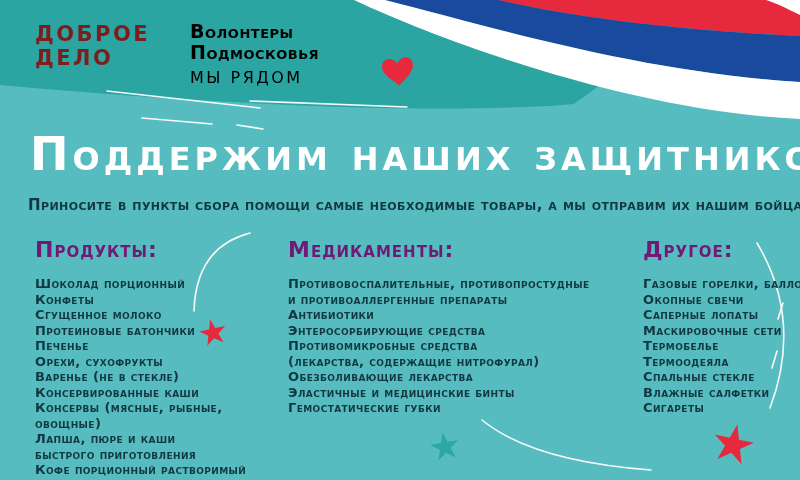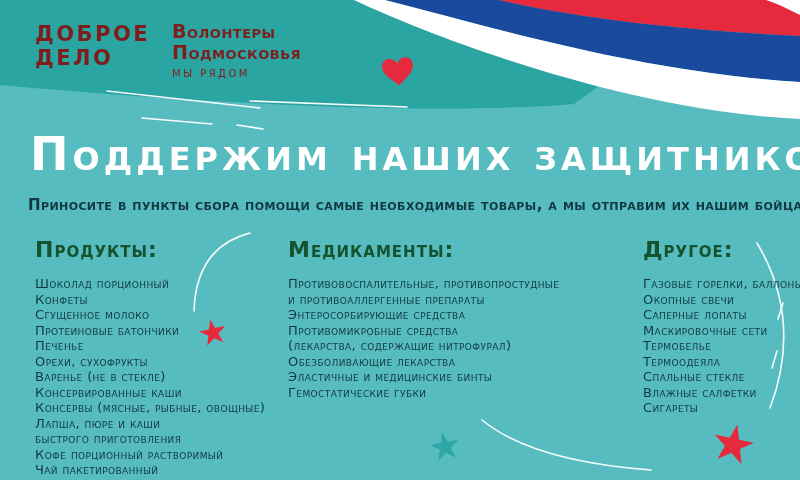--- a/index.html
+++ b/index.html
@@ -6,45 +6,45 @@
   body{
     width:800px;height:480px;overflow:hidden;position:relative;
     background:#57bcc0;
     font-family:"DejaVu Sans",sans-serif;
   }
   svg.bg{position:absolute;left:0;top:0;z-index:0;}
   .layer{position:absolute;z-index:1;}
 
   
   .logo{left:35px;top:22px;color:#7f1d1d;font-weight:bold;font-size:21px;line-height:24px;letter-spacing:2.5px;}
-  .org{left:172px;top:21px;color:#7f1d1d;}
+  .org{left:190px;top:21px;color:#000000;}
   .org .org-line{font-size:19px;line-height:21px;font-weight:bold;font-variant:small-caps;letter-spacing:0.5px;}
-  .org .tagline{margin-top:5px;font-size:10px;letter-spacing:2.5px;font-weight:normal;}
+  .org .tagline{margin-top:5px;font-size:16px;letter-spacing:2.5px;font-weight:normal;}
 
   
   .title{
     left:30px;top:128px;color:#fff;font-weight:bold;font-size:46px;line-height:52px;
     font-variant:small-caps;letter-spacing:4px;white-space:nowrap;
   }
   .subtitle{
     left:28px;top:196px;color:#113840;font-weight:bold;font-size:15px;
     font-variant:small-caps;letter-spacing:0.4px;white-space:nowrap;
   }
 
   
   .col{top:238px;}
   .col.c1{left:35px;width:250px;}
   .col.c2{left:288px;width:305px;}
   .col.c3{left:600px;width:195px;margin-left:43px;}
   .col h2{
-    margin:0 0 14px 0;color:#14532d;font-weight:bold;font-size:22px;line-height:24px;
+    margin:0 0 14px 0;color:#701a75;font-weight:bold;font-size:22px;line-height:24px;
     font-variant:small-caps;letter-spacing:1px;
   }
   .items .list-item{
-    color:#113840;font-weight:normal;font-size:13px;line-height:15.5px;
+    color:#113840;font-weight:bold;font-size:13px;line-height:15.5px;
     font-variant:small-caps;letter-spacing:0.4px;white-space:pre-line;
   }
 </style>
 </head>
 <body>
 
 <svg class="bg" width="800" height="480" viewBox="0 0 800 480">
 
   <path d="M0,0 H690 V8 C645,52 602,84 574,104 C430,116 185,102 0,85 Z" fill="#2aa5a2"></path>
 
@@ -104,20 +104,21 @@
 быстрого приготовления</div>
       <div class="list-item">Кофе порционный растворимый</div>
       <div class="list-item">Чай пакетированный</div>
     </div>
 </section>
 <section class="layer col c2">
   <h2>Медикаменты:</h2>
   <div class="items">
       <div class="list-item">Противовоспалительные, противопростудные
 и противоаллергенные препараты</div>
+      <div class="list-item">Антибиотики</div>
       <div class="list-item">Энтеросорбирующие средства</div>
       <div class="list-item">Противомикробные средства
 (лекарства, содержащие нитрофурал)</div>
       <div class="list-item">Обезболивающие лекарства</div>
       <div class="list-item">Эластичные и медицинские бинты</div>
       <div class="list-item">Гемостатические губки</div>
     </div>
 </section>
 <section class="layer col c3">
   <h2>Другое:</h2>

